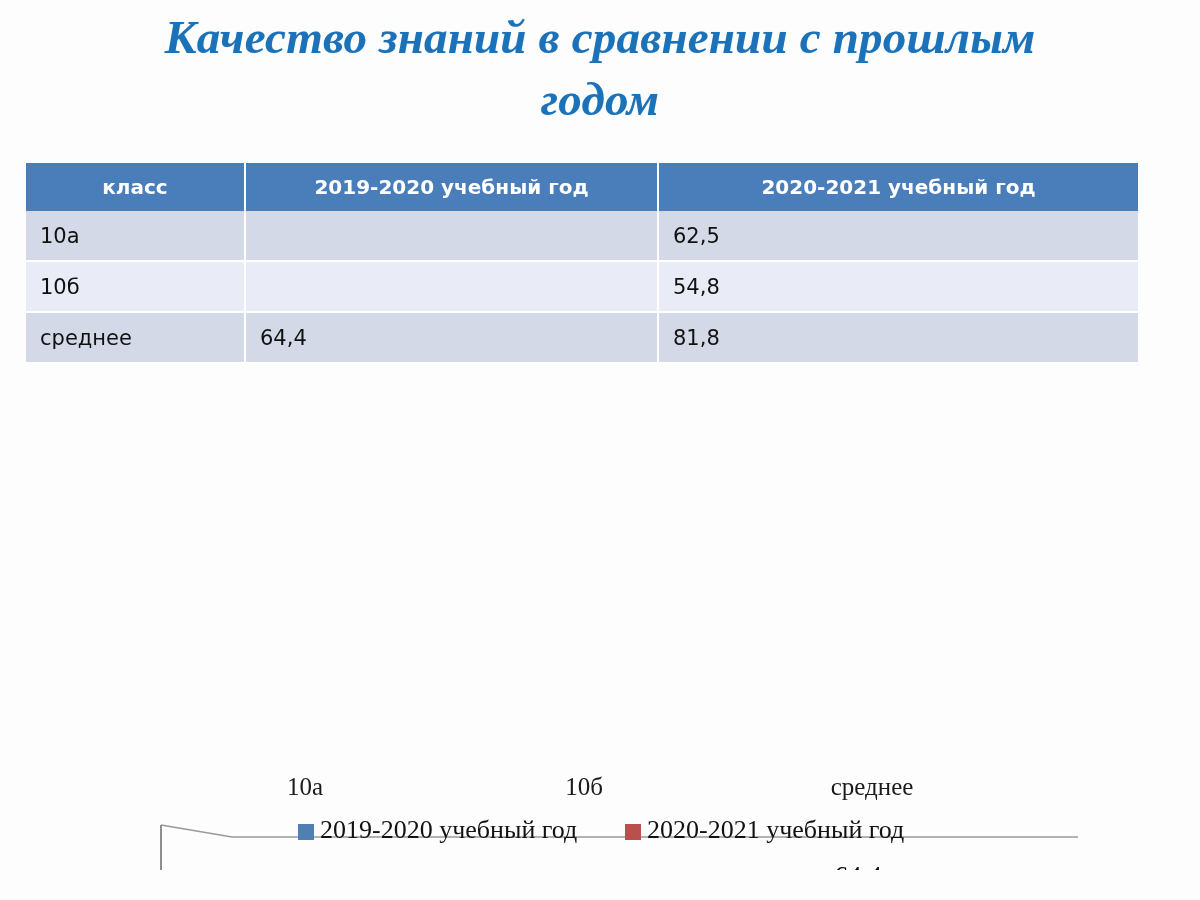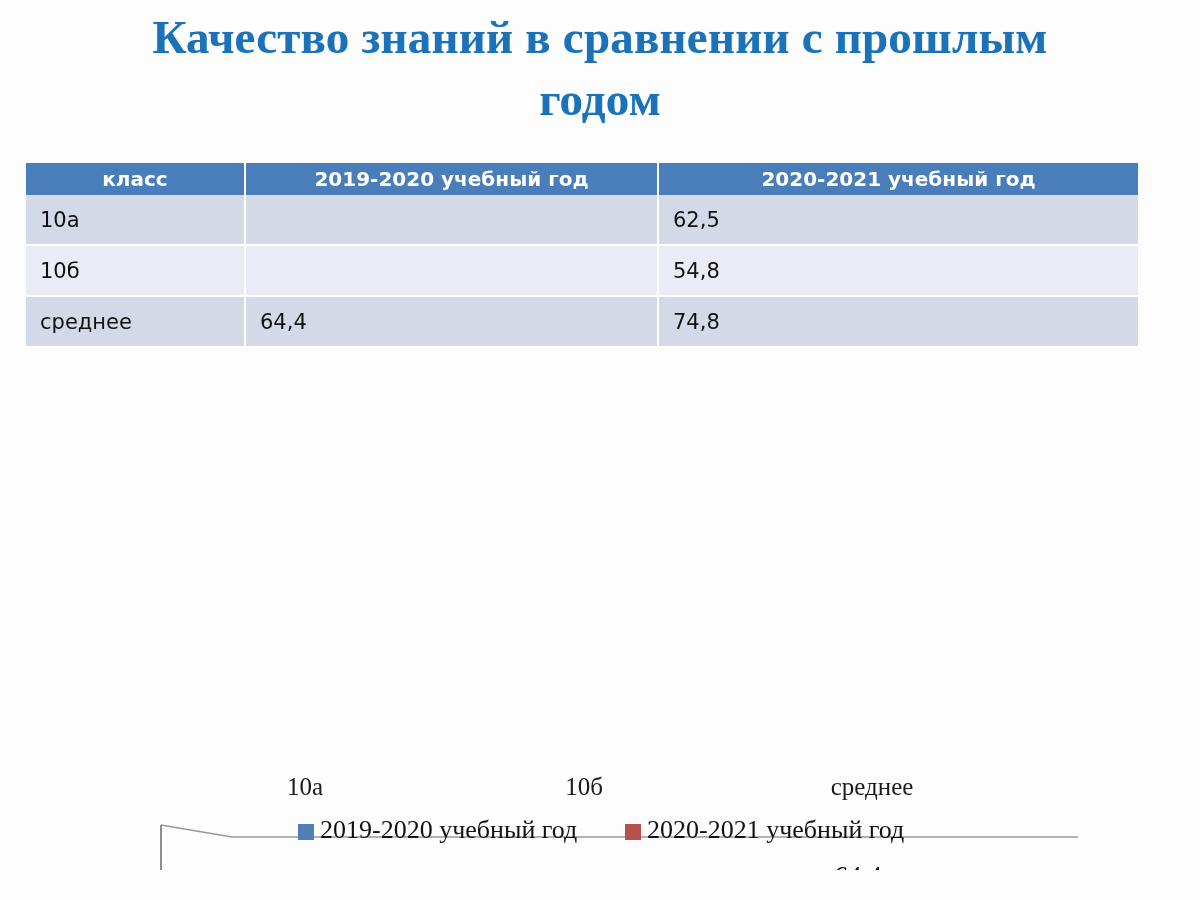--- a/index.html
+++ b/index.html
@@ -23,20 +23,21 @@
     top: 6px;
     width: 960px;
     text-align: center;
     font-family: "Liberation Serif", serif;
     font-weight: bold;
     font-size: 47px;
     line-height: 1.32;
     color: #1b72b8;
     letter-spacing: 0.2px;
     text-shadow: 0 0 1px rgba(27,114,184,0.35);
+    font-style: italic;
   }
 
   
   #data-table {
     position: absolute;
     left: 26px;
     top: 163px;
     width: 1112px;
     border-collapse: collapse;
     table-layout: fixed;
@@ -44,21 +45,21 @@
   }
   #data-table col.c-class { width: 219px; }
   #data-table col.c-y1    { width: 413px; }
   #data-table col.c-y2    { width: 480px; }
 
   #data-table thead th {
     background: #4a7ebb;
     color: #ffffff;
     font-size: 20px;
     font-weight: bold;
-    height: 32px;
+    height: 48px;
     text-align: center;
     border-right: 2px solid #ffffff;
     padding: 0;
   }
   #data-table thead th:last-child { border-right: none; }
 
   #data-table tbody td {
     height: 49px;
     font-size: 21px;
     color: #111111;
@@ -132,21 +133,21 @@
       <td>62,5</td>
     </tr>
     <tr class="row-even">
       <td>10б</td>
       <td></td>
       <td>54,8</td>
     </tr>
     <tr class="row-odd">
       <td>среднее</td>
       <td>64,4</td>
-      <td>74,8</td>
+      <td>81,8</td>
     </tr>
   </tbody>
 </table>
 
 <div id="chart-area">
   <svg id="chart-svg" width="1200" height="470" viewBox="0 0 1200 470">
     <defs>
       <linearGradient id="grad-red" x1="0" y1="0" x2="1" y2="0">
         <stop offset="0%" stop-color="#9e3b38"></stop>
         <stop offset="18%" stop-color="#bb4f4c"></stop>

